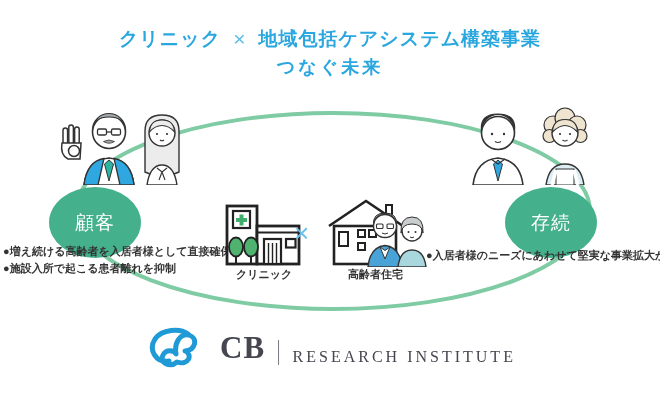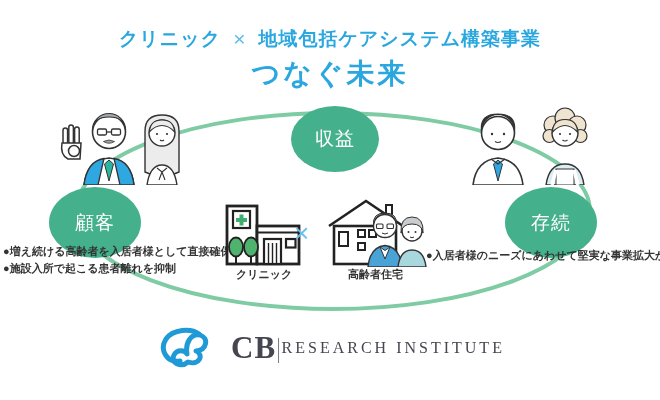--- a/index.html
+++ b/index.html
@@ -5,21 +5,21 @@
   * { margin:0; padding:0; box-sizing:border-box; }
   body { background:#fff; }
   .canvas {
     position:relative; width:660px; height:400px; background:#ffffff;
     font-family:"Liberation Sans", sans-serif; overflow:hidden;
   }
   
   .title { position:absolute; top:26px; left:0; right:0; text-align:center; color:#2AA7DF; }
   .title-line1 { font-size:19px; font-weight:bold; letter-spacing:1px; }
   .title-line1 .times { font-weight:300; color:#5BBCE8; margin:0 12px; font-size:21px; vertical-align:-1px; }
-  .title-line2 { font-size:28px; font-weight:bold; letter-spacing:3px; margin-top:3px; }
+  .title-line2 { font-size:18px; font-weight:bold; letter-spacing:3px; margin-top:3px; }
 
   
   .ring-svg { position:absolute; left:0; top:0; }
 
   
   .node {
     position:absolute; background:#45B08C; border-radius:50%;
     color:#ffffff; display:flex; align-items:center; justify-content:center;
     font-size:19px; letter-spacing:1px;
   }
@@ -39,21 +39,21 @@
   .illu-house   { left:328px; top:197px; }
   .illu-left-people  { left:57px;  top:102px; }
   .illu-right-people { left:453px; top:102px; }
   .center-times { position:absolute; left:294px; top:218px; font-size:26px; font-weight:300; color:#6BC0EC; }
   .illu-label { position:absolute; font-size:11px; font-weight:bold; color:#333333; white-space:nowrap; }
   .label-clinic { left:236px; top:267px; }
   .label-house  { left:348px; top:267px;text-align:center; }
 
   
   .footer { position:absolute; left:0; right:0; top:327px; display:flex; justify-content:center; align-items:center; gap:14px; }
-  .logo-text { font-family:"Liberation Serif", serif; color:#45464F; display:flex; align-items:center; }
+  .logo-text { font-family:"Liberation Serif", serif; color:#45464F; display:flex; align-items:flex-end; gap:11px; }
   .logo-cb { font-size:31px; font-weight:bold; letter-spacing:1px; }
   .logo-divider { font-size:27px; font-weight:normal; color:#5b5c66; transform:scaleX(.6); }
   .logo-name { font-size:16px; letter-spacing:3px; }
 </style>
 </head>
 <body>
 
 <div class="canvas">
 
   <div class="title">
@@ -139,21 +139,20 @@
       <circle cx="112" cy="31" r="13" fill="#fff" stroke-width="1.4"></circle>
       <path d="M99.5,30 Q100,17.5 112,17.5 Q124,17.5 124.5,30 Q118,23.5 112,23.5 Q106,23.5 99.5,30 Z" fill="#EFE4CF" stroke-width="1.1"></path>
       <g fill="#333" stroke="none">
         <circle cx="107" cy="32" r="1.1"></circle>
           <circle cx="117" cy="32" r="1.1"></circle>
       </g>
       <path d="M109.5,38 q2.5,2 5,0" fill="none" stroke-width="1.1"></path>
     </g>
   </svg>
 
-  <div class="node node-revenue">収益</div>
   <div class="node node-customers">顧客</div>
   <div class="node node-continuity">存続</div>
 
   <div class="bullets bullets-revenue">
   </div>
   <div class="bullets bullets-customers">
     <div>●増え続ける高齢者を入居者様として直接確保</div>
     <div>●施設入所で起こる患者離れを抑制</div>
   </div>
   <div class="bullets bullets-continuity">

